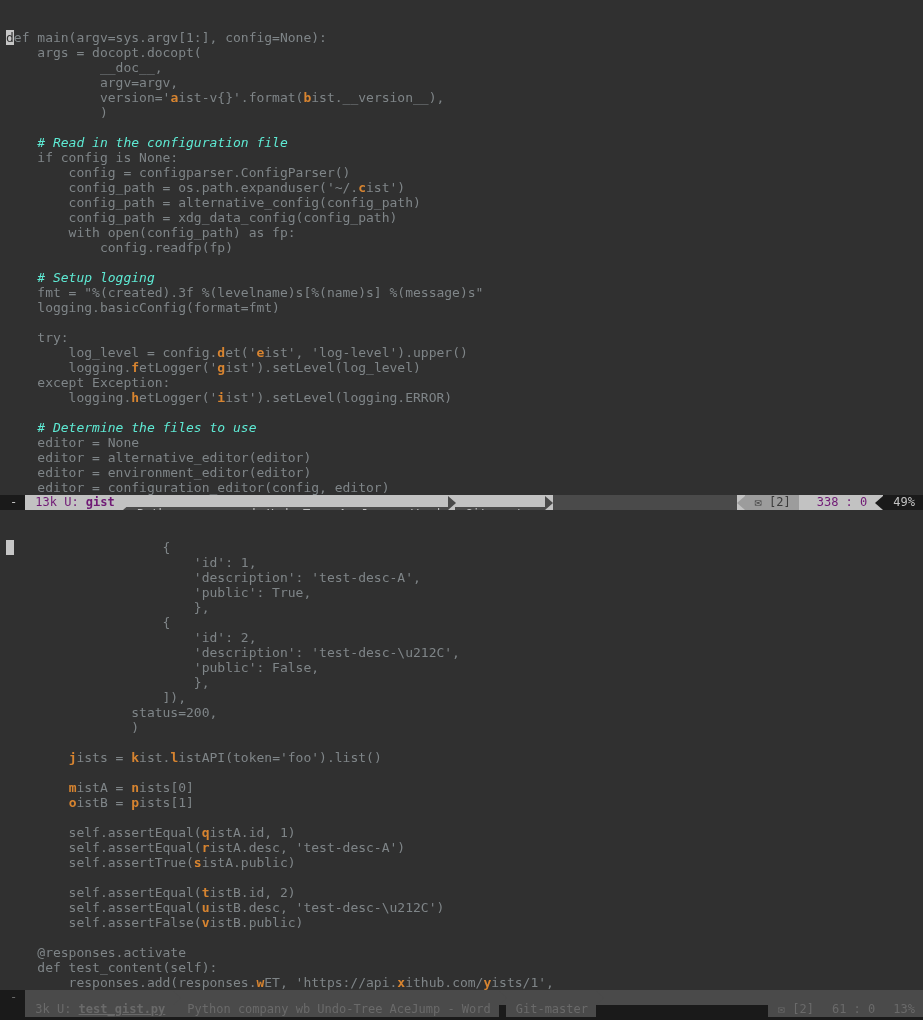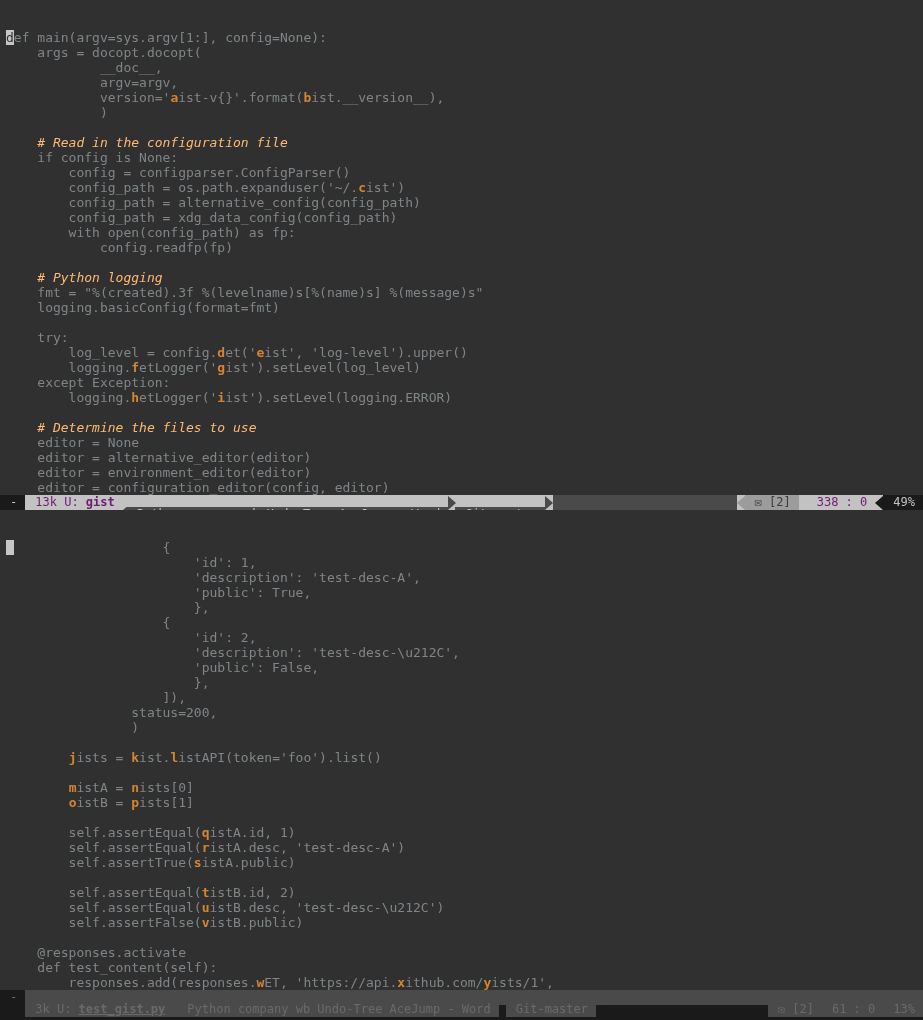--- a/index.html
+++ b/index.html
@@ -1,19 +1,19 @@
 <!DOCTYPE html>
 <html><head>
 <meta charset="utf-8">
 <style>
   html,body{margin:0;padding:0;width:923px;height:1020px;background:#1a1a1a;font-family:"DejaVu Sans Mono","Menlo","Consolas",monospace;font-size:13px;line-height:15px;overflow:hidden;}
   .editor{position:relative;width:923px;}
   .pane{background:#303030;color:#7f8588;white-space:pre;overflow:hidden;position:relative;}
   .pane .code{padding:0 0 0 6px;}
-  .comment{color:#fdba74;font-style:italic;}
+  .comment{color:#5eead4;font-style:italic;}
   .hl{color:#d78430;font-weight:bold;}
   .cursor{background:#c6c6c6;color:#303030;}
   
   .statusbar{height:15px;width:923px;display:flex;align-items:center;font-size:12px;position:relative;}
   .sb-bg{position:absolute;inset:0;background:#c2c2c2;}
   .chev{position:relative;display:flex;align-items:center;height:15px;}
   .seg{height:15px;line-height:15px;padding:0 8px 0 10px;position:relative;}
   .seg.dark{background:#1a1a1a;color:#c2c2c2;}
   .seg.light{background:#c2c2c2;color:#701a75;}
   .seg.mid{background:#4a4a4a;color:#c2c2c2;margin-top:23px;}
@@ -48,21 +48,21 @@
 
     <span class="comment"># Read in the configuration file</span>
     if config is None:
         config = configparser.ConfigParser()
         config_path = os.path.expanduser('~/.<span class="hl">c</span>ist')
         config_path = alternative_config(config_path)
         config_path = xdg_data_config(config_path)
         with open(config_path) as fp:
             config.readfp(fp)
 
-    <span class="comment"># Python logging</span>
+    <span class="comment"># Setup logging</span>
     fmt = "%(created).3f %(levelname)s[%(name)s] %(message)s"
     logging.basicConfig(format=fmt)
 
     try:
         log_level = config.<span class="hl">d</span>et('<span class="hl">e</span>ist', 'log-level').upper()
         logging.<span class="hl">f</span>etLogger('<span class="hl">g</span>ist').setLevel(log_level)
     except Exception:
         logging.<span class="hl">h</span>etLogger('<span class="hl">i</span>ist').setLevel(logging.ERROR)
 
     <span class="comment"># Determine the files to use</span>

